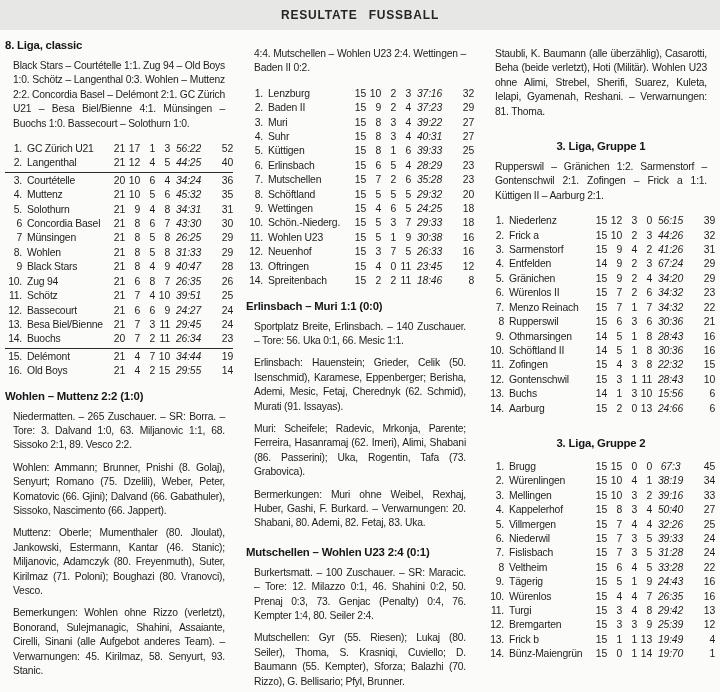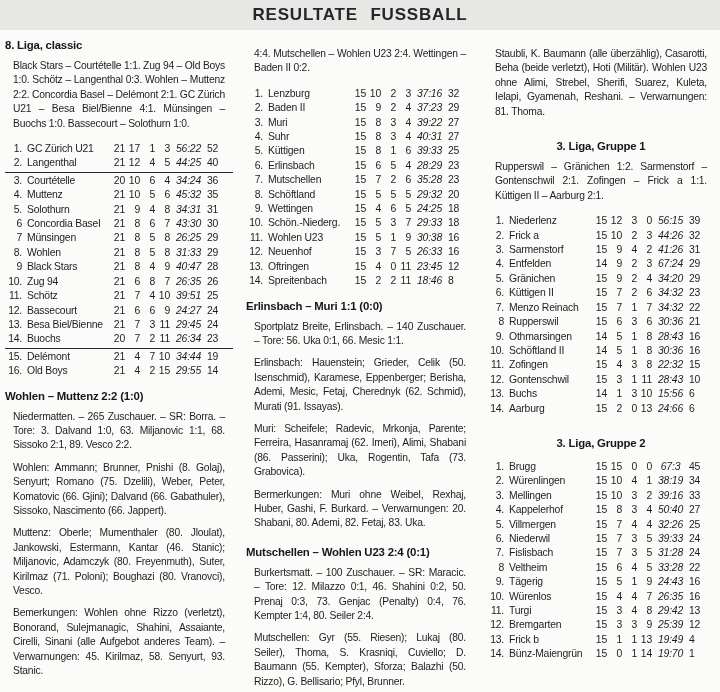--- a/index.html
+++ b/index.html
@@ -12,21 +12,21 @@
     color: #1d1d1d;
     -webkit-font-smoothing: antialiased;
   }
   .header-strip {
     height: 30px;
     background: #e7e7e6;
     display: flex; align-items: center; justify-content: center;
   }
   .page-title {
     font-weight: bold;
-    font-size: 17px;
+    font-size: 12px;
     letter-spacing: 0.8px;
     word-spacing: 7px;
     color: #262626;
   }
   .cols {
     display: flex;
     gap: 13px;
     padding: 9px 5px 0 5px;
   }
   .col {
@@ -55,21 +55,21 @@
     margin: 11px 0 11px 0;
     font-size: 10.4px;
     letter-spacing: -0.2px;
   }
   .trow { display: flex; line-height: 14.4px; white-space: nowrap; }
   .rk { width: 17px; flex: none; text-align: right; }
   .tm { flex: 1; min-width: 0; padding-left: 5px; overflow: hidden; }
   .sp { width: 19px; flex: none; text-align: right; }
   .nn { width: 15px; flex: none; text-align: right; }
   .gl { width: 37px; flex: none; text-align: center; font-style: italic; }
-  .pt { width: 26px; flex: none; }
+  .pt { width: 26px; flex: none; text-align: right; }
   .tsep { border-top: 1.3px solid #2a2a2a; margin: 1px 0 1px 0; }
 </style>
 </head>
 <body>
 
 <div class="page">
 
   <div class="header-strip">
     <span class="page-title">RESULTATE  FUSSBALL</span>
   </div>
@@ -400,21 +400,21 @@
         </div>
 
       <h2 class="sec">Erlinsbach – Muri 1:1 (0:0)</h2>
       <p class="para">Sportplatz Breite, Erlinsbach. – 140 Zuschauer. – Tore: 56. Uka 0:1, 66. Mesic 1:1.</p>
       <p class="para">Erlinsbach: Hauenstein; Grieder, Celik (50. Isenschmid), Karamese, Eppenberger; Berisha, Ademi, Mesic, Fetaj, Cherednyk (62. Schmid), Murati (91. Issayas).</p>
       <p class="para">Muri: Scheifele; Radevic, Mrkonja, Parente; Ferreira, Hasanramaj (62. Imeri), Alimi, Shabani (86. Passerini); Uka, Rogentin, Tafa (73. Grabovica).</p>
       <p class="para">Bermerkungen: Muri ohne Weibel, Rexhaj, Huber, Gashi, F. Burkard. – Verwarnungen: 20. Shabani, 80. Ademi, 82. Fetaj, 83. Uka.</p>
 
       <h2 class="sec match-gap">Mutschellen – Wohlen U23 2:4 (0:1)</h2>
       <p class="para">Burkertsmatt. – 100 Zuschauer. – SR: Maracic. – Tore: 12. Milazzo 0:1, 46. Shahini 0:2, 50. Prenaj 0:3, 73. Genjac (Penalty) 0:4, 76. Kempter 1:4, 80. Seiler 2:4.</p>
-      <p class="para">Mutschellen: Gyr (55. Riesen); Lukaj (80. Seiler), Thoma, S. Krasniqi, Cuviello; D. Baumann (55. Kempter), Sforza; Balazhi (50. Rizzo), G. Bellisario; Pfyl, Brunner.</p>
+      <p class="para">Mutschellen: Gyr (55. Riesen); Lukaj (80. Seiler), Thoma, S. Krasniqi, Cuviello; D. Baumann (55. Kempter), Sforza; Balazhi (70. Rizzo), G. Bellisario; Pfyl, Brunner.</p>
       <p class="para">Wohlen U23: Bonorand; Sulejmanagic (73. Brokshi), Djordjic (54. Wiederkehr), Hakaj, Zukic; Sinani; Milazzo, Shahini, Prenaj; Assaiante (46. Cirelli), Genjac (80. Chieffo).</p>
 
     </div>
 
     <div class="col">
       <p class="para">Staubli, K. Baumann (alle überzählig), Casarotti, Beha (beide verletzt), Hoti (Militär). Wohlen U23 ohne Alimi, Strebel, Sherifi, Suarez, Kuleta, Ielapi, Gyamenah, Reshani. – Verwarnungen: 81. Thoma.</p>
 
       <h2 class="sec top-gap">3. Liga, Gruppe 1</h2>
       <p class="para">Rupperswil – Gränichen 1:2. Sarmenstorf – Gontenschwil 2:1. Zofingen – Frick a 1:1. Küttigen II – Aarburg 2:1.</p>
       <div class="ltable">
@@ -463,21 +463,21 @@
             <span class="tm">Gränichen</span>
             <span class="sp">15</span>
             <span class="nn">9</span>
             <span class="nn">2</span>
             <span class="nn">4</span>
             <span class="gl">34:20</span>
             <span class="pt">29</span>
           </div>
           <div class="trow">
             <span class="rk">6.</span>
-            <span class="tm">Küttigen II</span>
+            <span class="tm">Würenlos II</span>
             <span class="sp">15</span>
             <span class="nn">7</span>
             <span class="nn">2</span>
             <span class="nn">6</span>
             <span class="gl">34:32</span>
             <span class="pt">23</span>
           </div>
           <div class="trow">
             <span class="rk">7.</span>
             <span class="tm">Menzo Reinach</span>

